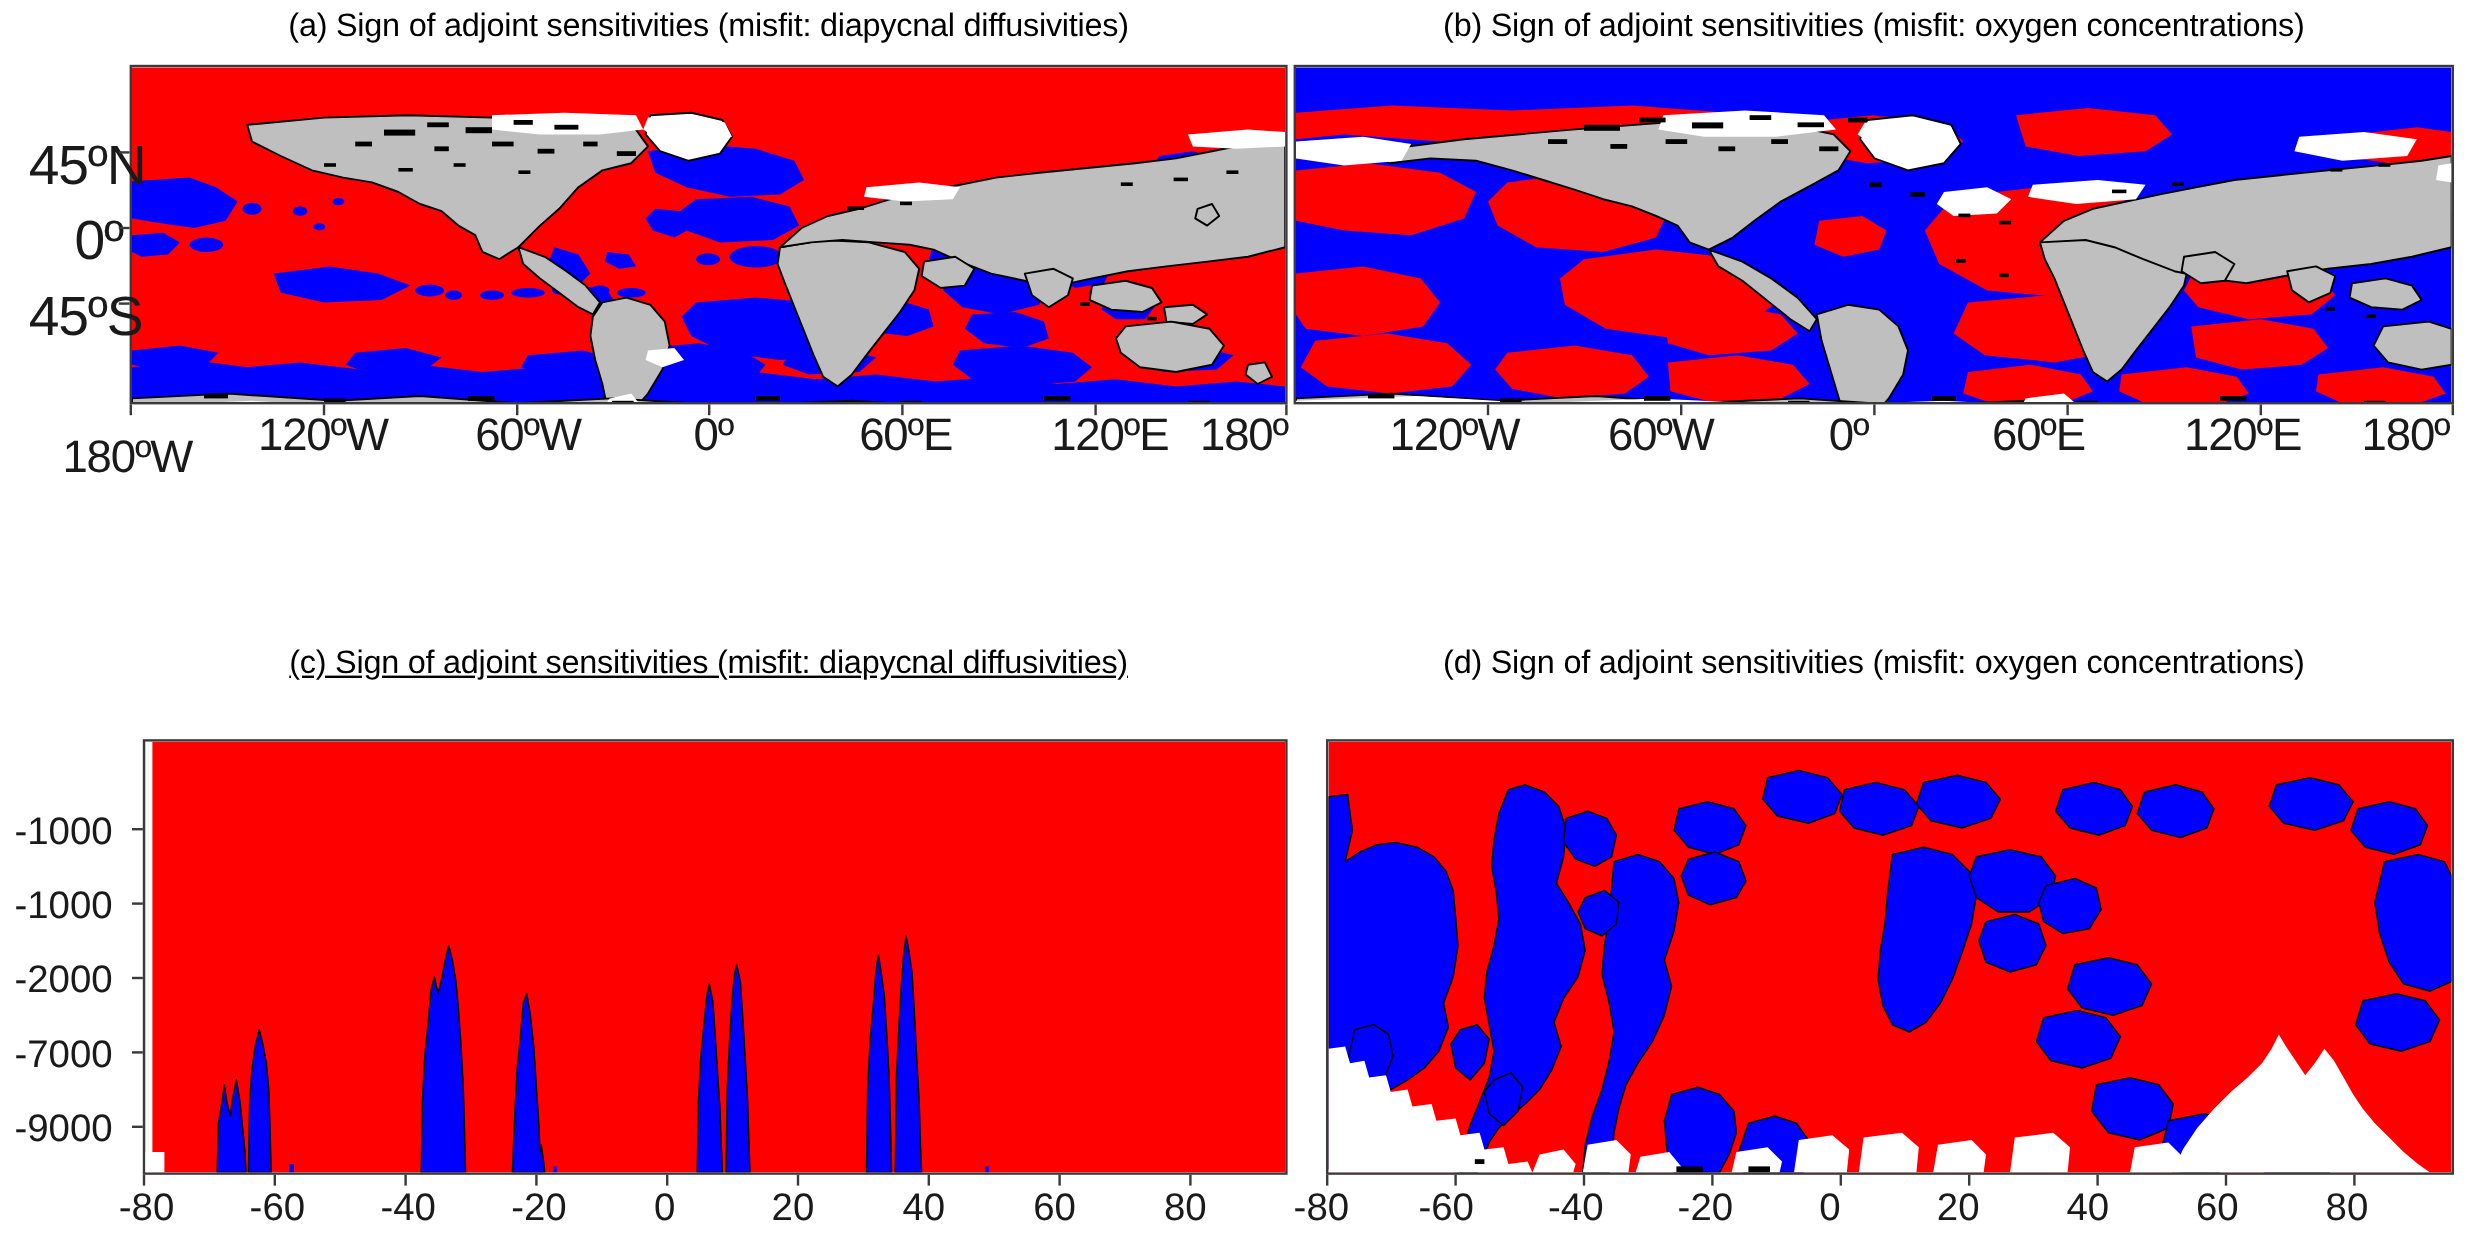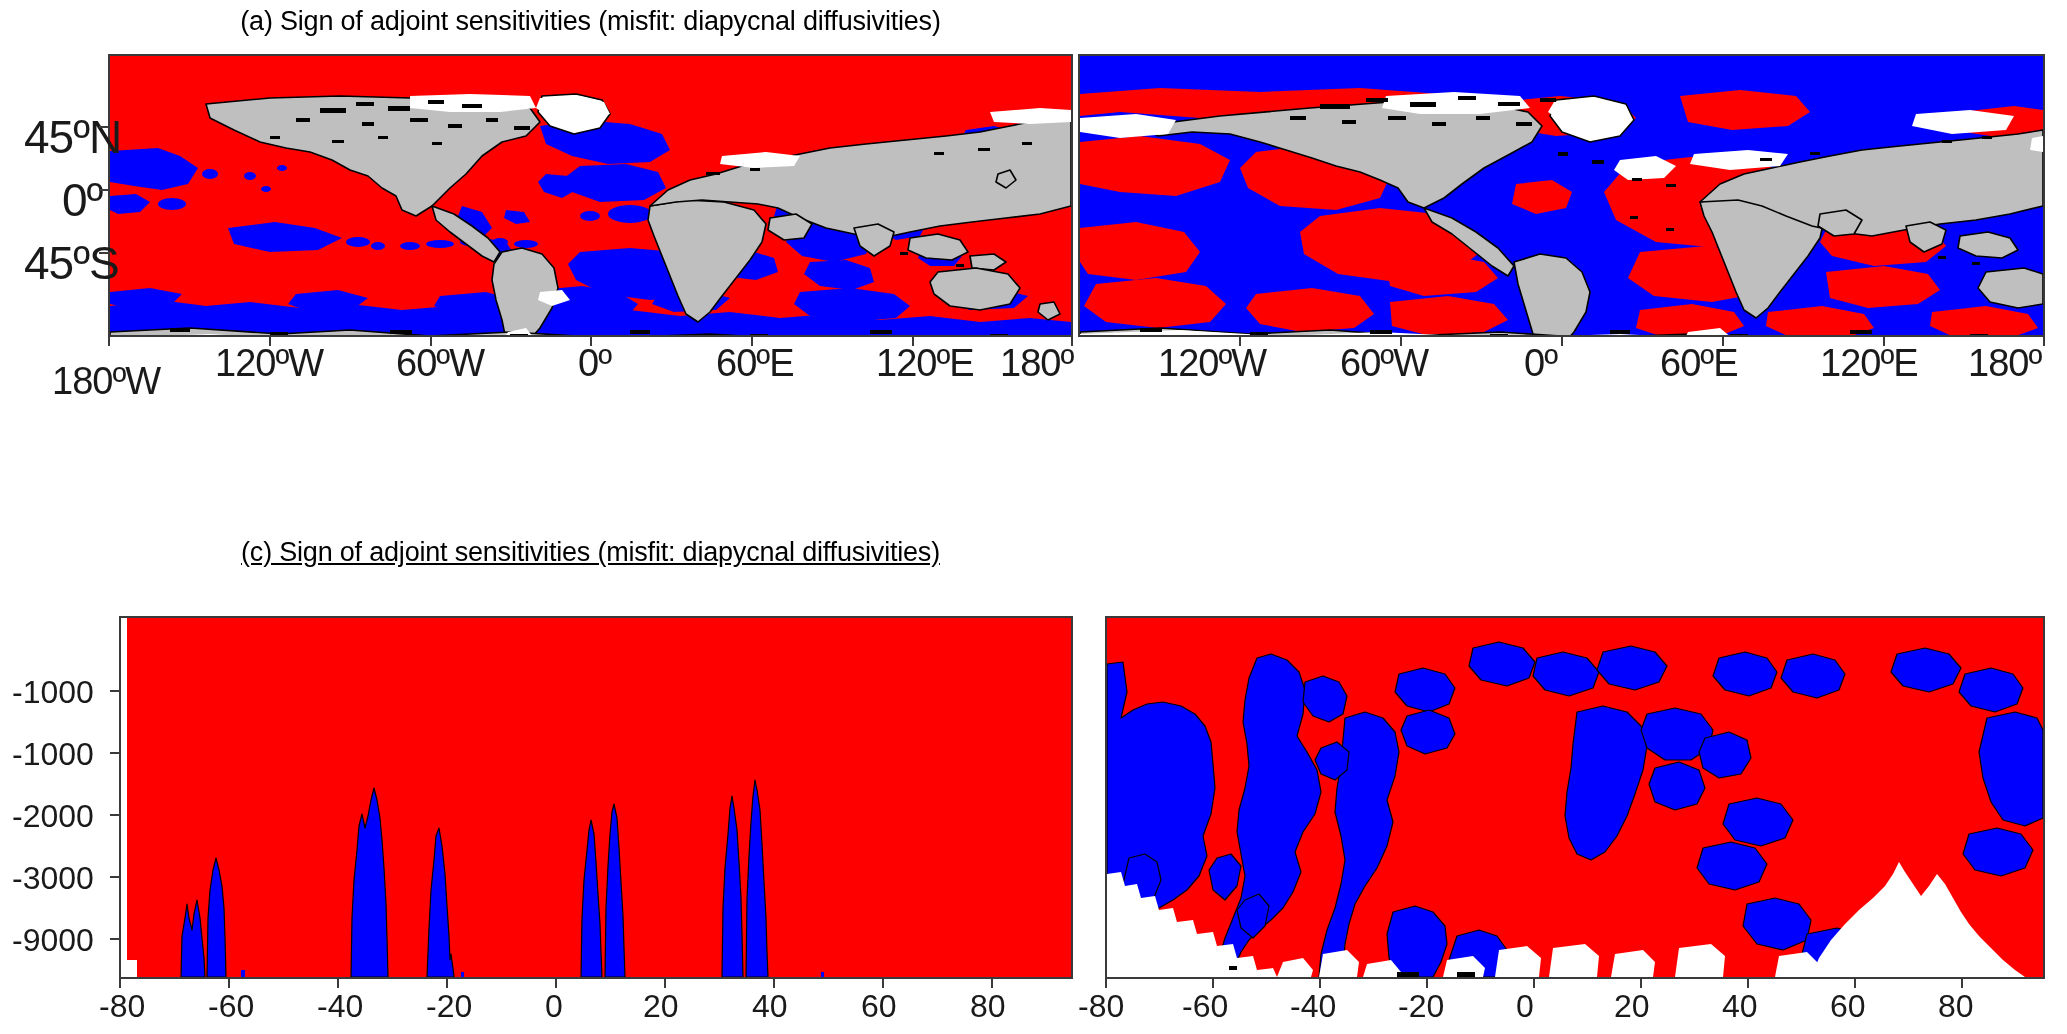--- a/index.html
+++ b/index.html
@@ -206,20 +206,21 @@
   <div class="ticklabel ylab-map" style="left:24px;top:236px;">45ºS</div>
 
   <div class="ticklabel xlab-map" style="left:52px;top:360px;">180ºW</div>
   <div class="ticklabel xlab-map" style="left:215px;top:342px;">120ºW</div>
   <div class="ticklabel xlab-map" style="left:396px;top:342px;">60ºW</div>
   <div class="ticklabel xlab-map" style="left:578px;top:342px;">0º</div>
   <div class="ticklabel xlab-map" style="left:716px;top:342px;">60ºE</div>
   <div class="ticklabel xlab-map" style="left:876px;top:342px;">120ºE</div>
   <div class="ticklabel xlab-map" style="left:1000px;top:342px;">180º</div>
 
+  <div class="ptitle" style="left:1078px;top:6px;width:967px;">(b) Sign of adjoint sensitivities (misfit: oxygen concentrations)</div>
 
   <div class="axis-frame" style="left:1078px;top:54px;width:967px;height:283px;">
     <svg width="963" height="279" viewBox="0 0 963 279" preserveAspectRatio="none">
       <rect x="0" y="0" width="963" height="279" fill="#0000ff"></rect>
 
       <g fill="#ff0000">
         <path d="M0,38 L80,32 L180,36 L280,32 L360,38 L420,44 L400,58 L320,62 L220,58 L120,62 L40,56 L0,60 Z"></path>
         <path d="M0,86 L60,80 L120,88 L150,104 L140,126 L96,140 L40,136 L0,128 Z"></path>
         <path d="M176,96 L240,88 L292,96 L312,116 L300,142 L256,154 L200,150 L168,132 L160,112 Z"></path>
         <path d="M240,160 L300,152 L356,158 L392,174 L398,198 L372,218 L316,226 L258,218 L224,198 L220,176 Z"></path>
@@ -361,33 +362,34 @@
         <rect x="120" y="352" width="4" height="7"></rect>
         <rect x="340" y="354" width="3" height="5"></rect>
         <rect x="700" y="354" width="3" height="5"></rect>
       </g>
     </svg>
   </div>
 
   <div class="ticklabel ylab-sec" style="left:12px;top:674px;">-1000</div>
   <div class="ticklabel ylab-sec" style="left:12px;top:736px;">-1000</div>
   <div class="ticklabel ylab-sec" style="left:12px;top:798px;">-2000</div>
-  <div class="ticklabel ylab-sec" style="left:12px;top:860px;">-3000</div>
+  <div class="ticklabel ylab-sec" style="left:12px;top:860px;">-7000</div>
   <div class="ticklabel ylab-sec" style="left:12px;top:922px;">-9000</div>
 
   <div class="ticklabel xlab-sec" style="left:99px;top:988px;">-80</div>
   <div class="ticklabel xlab-sec" style="left:208px;top:988px;">-60</div>
   <div class="ticklabel xlab-sec" style="left:317px;top:988px;">-40</div>
   <div class="ticklabel xlab-sec" style="left:426px;top:988px;">-20</div>
   <div class="ticklabel xlab-sec" style="left:545px;top:988px;">0</div>
   <div class="ticklabel xlab-sec" style="left:643px;top:988px;">20</div>
   <div class="ticklabel xlab-sec" style="left:752px;top:988px;">40</div>
   <div class="ticklabel xlab-sec" style="left:861px;top:988px;">60</div>
   <div class="ticklabel xlab-sec" style="left:970px;top:988px;">80</div>
 
+  <div class="ptitle" style="left:1078px;top:537px;width:967px;">(d) Sign of adjoint sensitivities (misfit: oxygen concentrations)</div>
 
   <div class="axis-frame" style="left:1105px;top:616px;width:940px;height:363px;">
     <svg width="936" height="359" viewBox="0 0 936 359" preserveAspectRatio="none">
       <rect x="0" y="0" width="936" height="359" fill="#ff0000"></rect>
 
       <g fill="#0000ff" stroke="#000000" stroke-width="1.2" stroke-linejoin="round">
 
         <path d="M0,46 L16,44 L20,74 L14,100 L26,92 L40,86 L56,84 L74,88 L88,96 L98,108
                  L104,124 L106,146 L108,170 L104,196 L96,218 L100,238 L92,258 L80,272
                  L66,282 L52,290 L40,300 L30,312 L22,326 L16,340 L10,352 L0,356 Z"></path>

